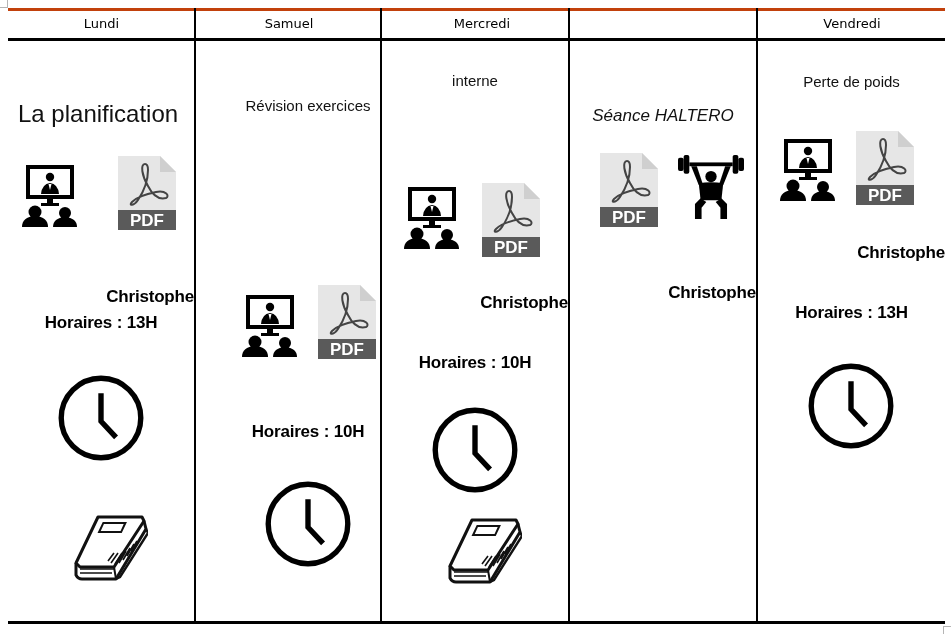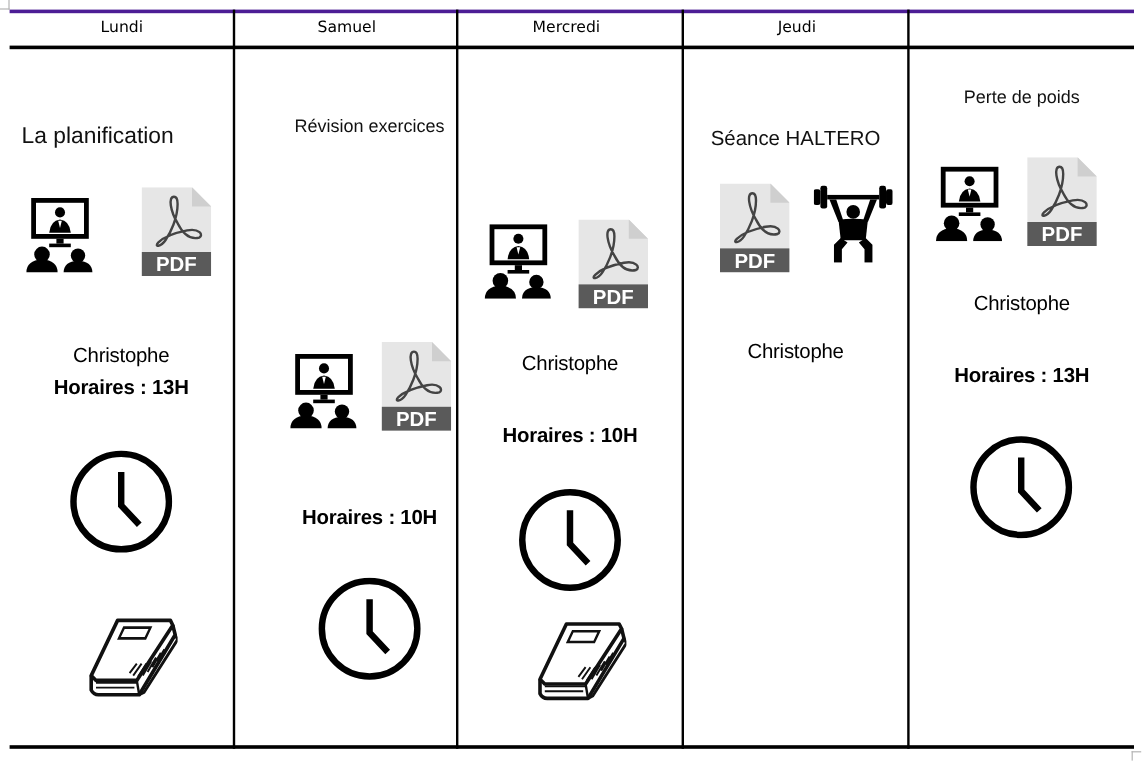--- a/index.html
+++ b/index.html
@@ -4,32 +4,32 @@
 <style>
   html, body { margin: 0; padding: 0; background: #ffffff; }
   body { width: 952px; height: 634px; position: relative; overflow: hidden;
          font-family: "Liberation Sans", "DejaVu Sans", sans-serif; color: #000; }
 
   .corner-mark { position: absolute; width: 7px; height: 7px; border-color: #b5b5b5; border-style: solid; }
   .corner-tl { left: 0; top: 0; border-width: 0 1px 1px 0; }
   .corner-br { right: 1px; bottom: 0; border-width: 1px 0 0 1px; }
 
   .schedule { position: absolute; left: 8px; top: 8px; width: 937px; height: 616px;
-              border-top: 3px solid #4c1d95; border-bottom: 3px solid #000; box-sizing: border-box; }
+              border-top: 3px solid #c2410c; border-bottom: 3px solid #000; box-sizing: border-box; }
   .header-row { position: absolute; left: 0; top: 0; width: 100%; height: 27px;
                 border-bottom: 3px solid #000; box-sizing: content-box; }
   .col-divider { position: absolute; top: 0; bottom: 0; width: 2px; background: #000; }
   .header-cell { position: absolute; top: 0; height: 27px; line-height: 25px; text-align: center;
                  font-family: "DejaVu Sans", sans-serif; font-size: 13px; }
   .body-cell { position: absolute; top: 30px; bottom: 0; }
 
   .abs { position: absolute; }
   .title-text { font-size: 16px; text-align: center; line-height: 25px; color: #111; }
-  .title-big { font-size: 19px; }
-  .person { font-weight: normal; font-size: 17px; text-align: center; letter-spacing: -0.2px; }
+  .title-big { font-size: 24px; }
+  .person { font-weight: bold; font-size: 17px; text-align: right; letter-spacing: -0.2px; }
   .hours  { font-weight: bold; font-size: 17px; text-align: center; letter-spacing: -0.2px; }
 
   .icon svg { display: block; }
 </style>
 </head>
 <body>
 
 <svg width="0" height="0" style="position:absolute">
   <defs>
     <symbol id="sym-video" viewBox="0 0 60 64">
@@ -82,22 +82,22 @@
 </svg>
 
 <div class="corner-mark corner-tl"></div>
 <div class="corner-mark corner-br"></div>
 
 <div class="schedule">
 
   <div class="header-row">
     <div class="header-cell" style="left:0;width:187px;">Lundi</div>
     <div class="header-cell" style="left:189px;width:184px;">Samuel</div>
-    <div class="header-cell" style="left:384px;width:160px;">Mercredi</div>
-    <div class="header-cell" style="left:563px;width:186px;">Jeudi</div>
+    <div class="header-cell" style="left:394px;width:160px;">Mercredi</div>
+    <div class="header-cell" style="left:751px;width:186px;">Vendredi</div>
   </div>
 
   <div class="col-divider" style="left:186px;top:-3px;bottom:-3px;"></div>
   <div class="col-divider" style="left:372px;top:-3px;bottom:-3px;"></div>
   <div class="col-divider" style="left:560px;top:-3px;bottom:-3px;"></div>
   <div class="col-divider" style="left:748px;top:-3px;bottom:-3px;"></div>
 
   <div class="body-cell" style="left:0;width:186px;">
     <div class="abs title-text title-big" style="left:10px;top:60px;">La planification</div>
     <div class="abs icon" style="left:12px;top:122px;">
@@ -141,20 +141,21 @@
     <div class="abs hours" style="left:0;width:184px;top:381px;">Horaires : 10H</div>
     <div class="abs icon" style="left:49px;top:440px;">
         <svg width="86" height="86">
           <use href="#sym-clock"></use>
         </svg>
       </div>
   </div>
 
   <div class="body-cell" style="left:374px;width:186px;">
     <div class="abs title-text" style="left:0;width:186px;top:27px;font-size:15px;">
+      <div>interne</div>
     </div>
     <div class="abs icon" style="left:20px;top:144px;">
         <svg width="60" height="64">
           <use href="#sym-video"></use>
         </svg>
       </div>
     <div class="abs icon" style="left:100px;top:142px;">
         <svg width="58" height="74">
           <use href="#sym-pdf"></use>
         </svg>
@@ -167,21 +168,21 @@
         </svg>
       </div>
     <div class="abs icon" style="left:60px;top:475px;">
         <svg width="80" height="70">
           <use href="#sym-book"></use>
         </svg>
       </div>
   </div>
 
   <div class="body-cell" style="left:562px;width:186px;">
-    <div class="abs title-text" style="left:0;width:186px;top:62px;font-size:17px;">Séance HALTERO</div>
+    <div class="abs title-text" style="left:0;width:186px;top:62px;font-size:17px;font-style:italic;">Séance HALTERO</div>
     <div class="abs icon" style="left:30px;top:112px;">
         <svg width="58" height="74">
           <use href="#sym-pdf"></use>
         </svg>
       </div>
     <div class="abs icon" style="left:108px;top:112px;">
         <svg width="66" height="66">
           <use href="#sym-lifter"></use>
         </svg>
       </div>

